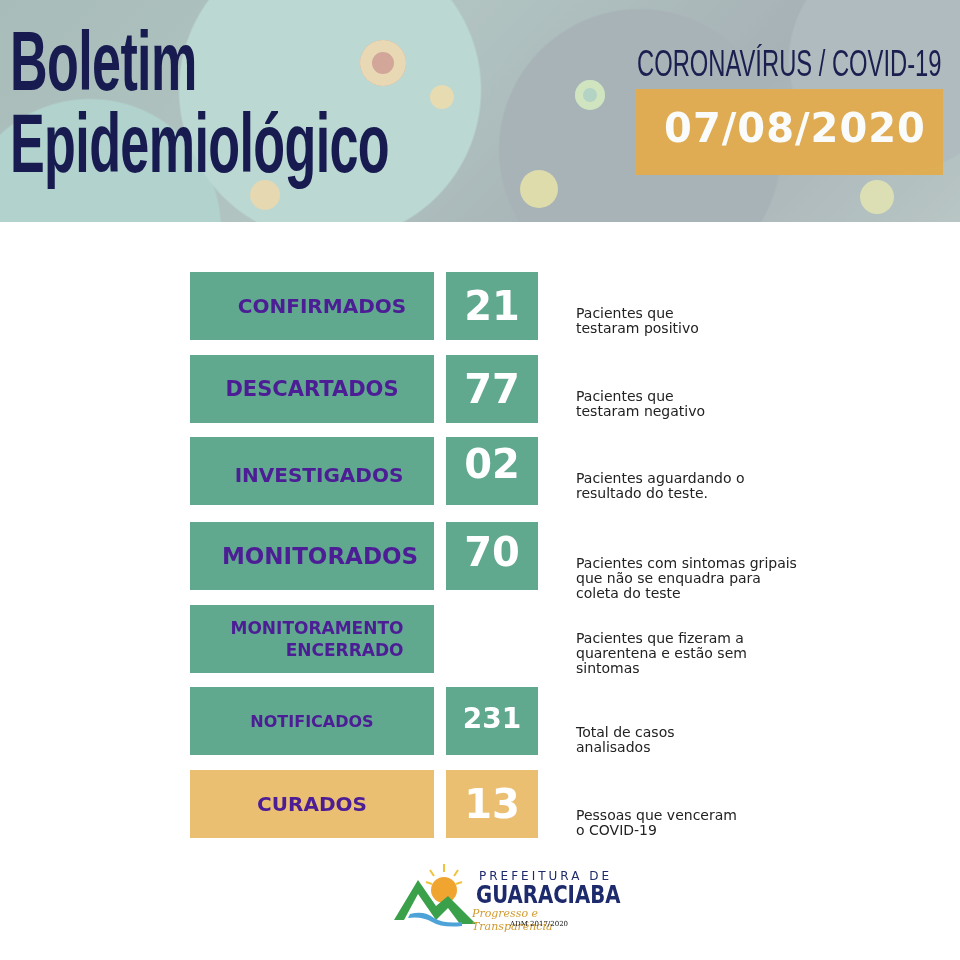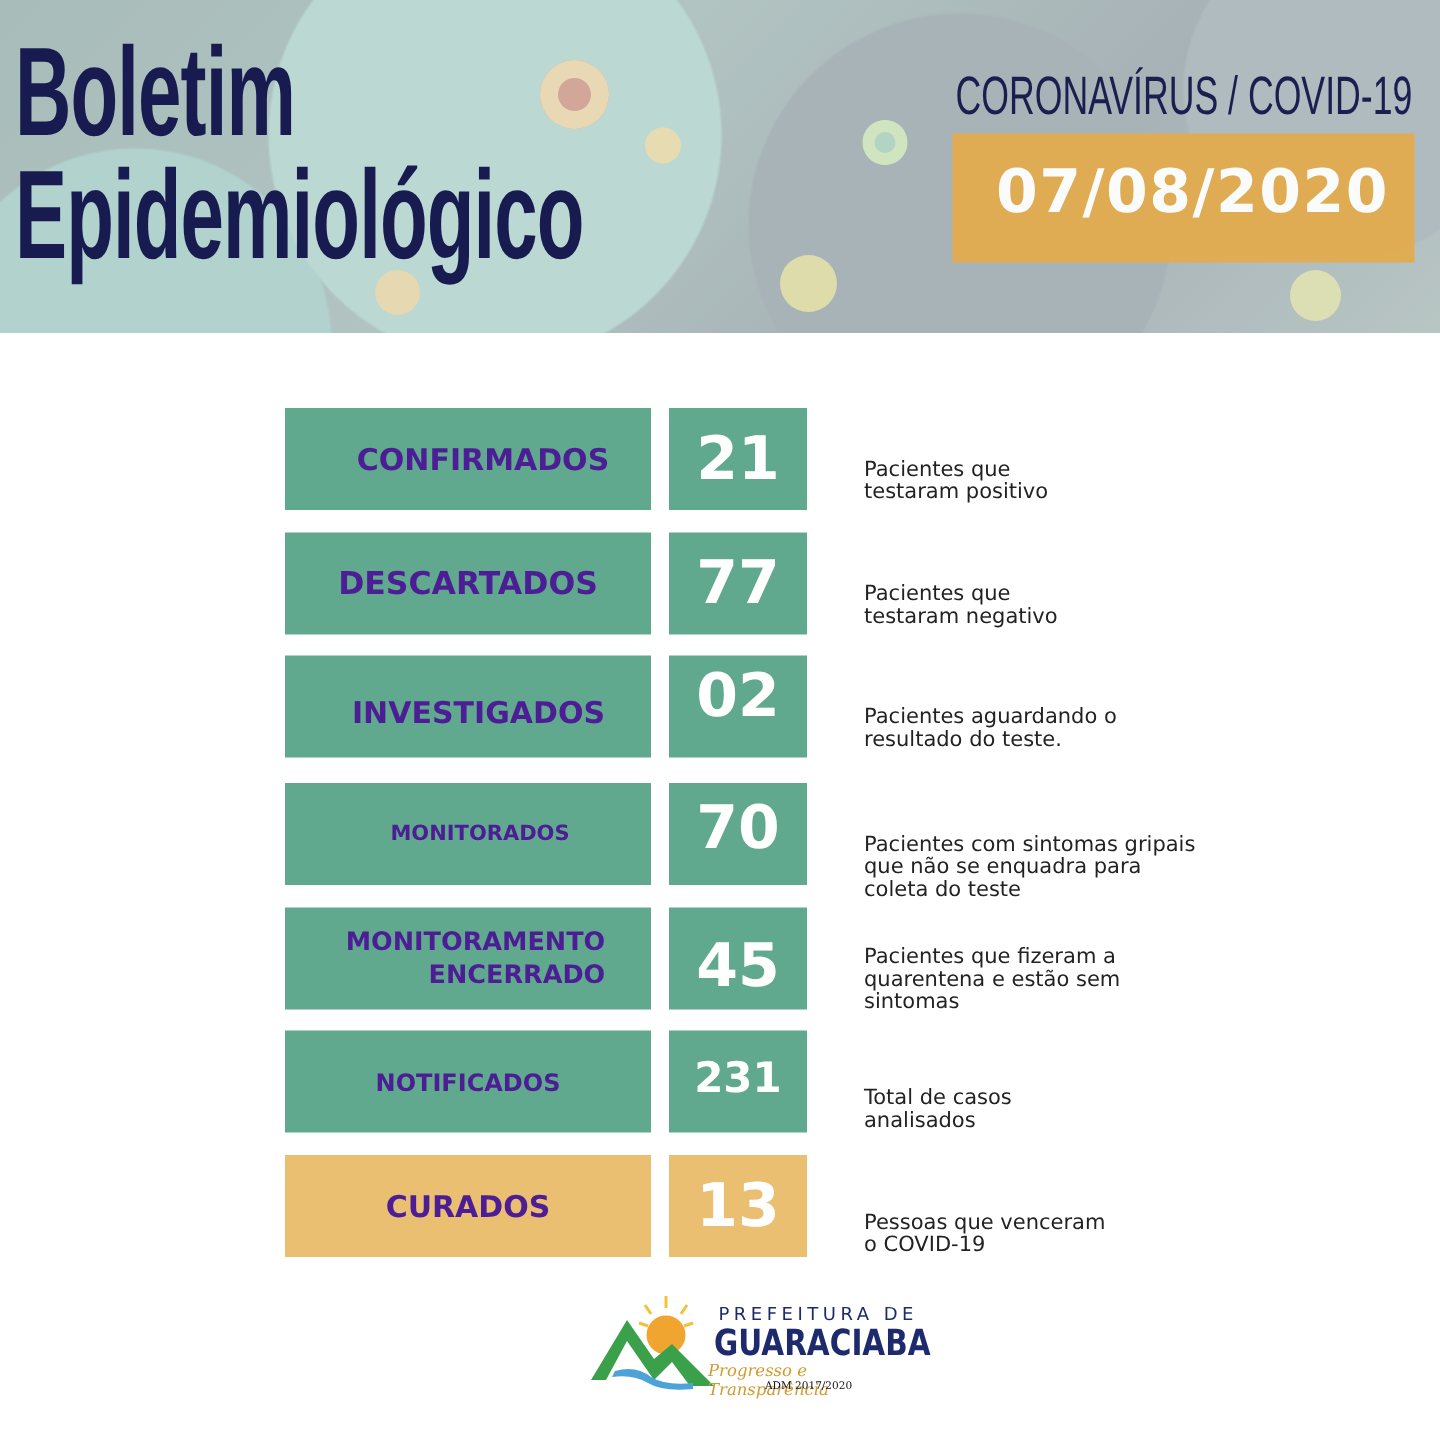--- a/index.html
+++ b/index.html
@@ -86,40 +86,37 @@
     </div>
   <div class="num-box">
       <div class="num-text" style="margin-top:-14px;">02</div>
     </div>
   <div class="desc">Pacientes aguardando o
 resultado do teste.</div>
 </div>
 
 <div class="row" style="top:522px;">
   <div class="label-box">
-      <div class="label-text" style="font-size:14px;padding-left:16px;">MONITORADOS</div>
+      <div class="label-text" style="font-size:23px;padding-left:16px;">MONITORADOS</div>
     </div>
   <div class="num-box">
       <div class="num-text" style="margin-top:-8px;">70</div>
     </div>
   <div class="desc">Pacientes com sintomas gripais
 que não se enquadra para
 coleta do teste</div>
 </div>
 
 <div class="row" style="top:605px;">
   <div class="label-box">
     <div class="label-text two">
       <div>MONITORAMENTO</div>
       <div>ENCERRADO</div>
     </div>
   </div>
-  <div class="num-box">
-      <div class="num-text" style="margin-top:10px;">45</div>
-    </div>
   <div class="desc" style="top:10px;">Pacientes que fizeram a
 quarentena e estão sem
 sintomas</div>
 </div>
 
 <div class="row" style="top:687px;">
   <div class="label-box">
       <div class="label-text" style="font-size:16px;padding-left:0;">NOTIFICADOS</div>
     </div>
   <div class="num-box">

